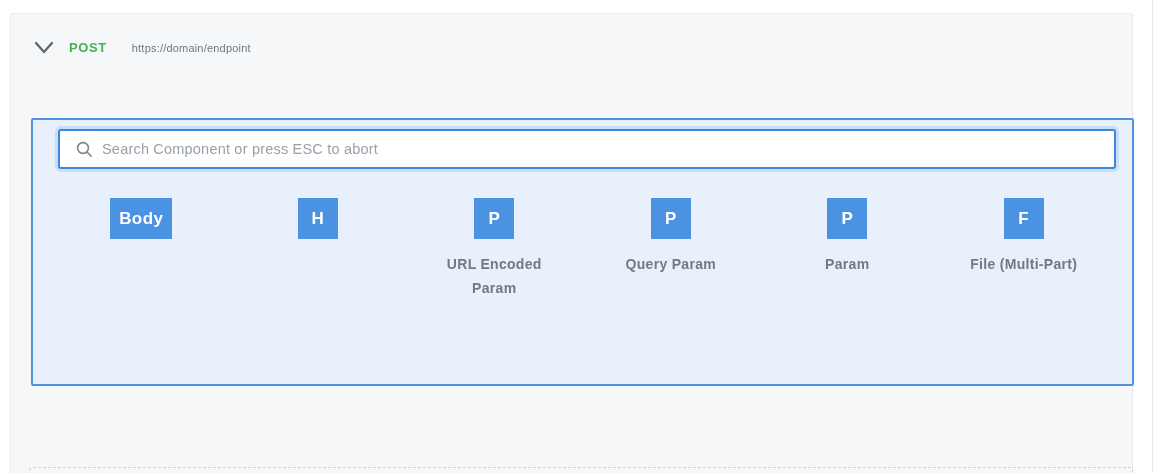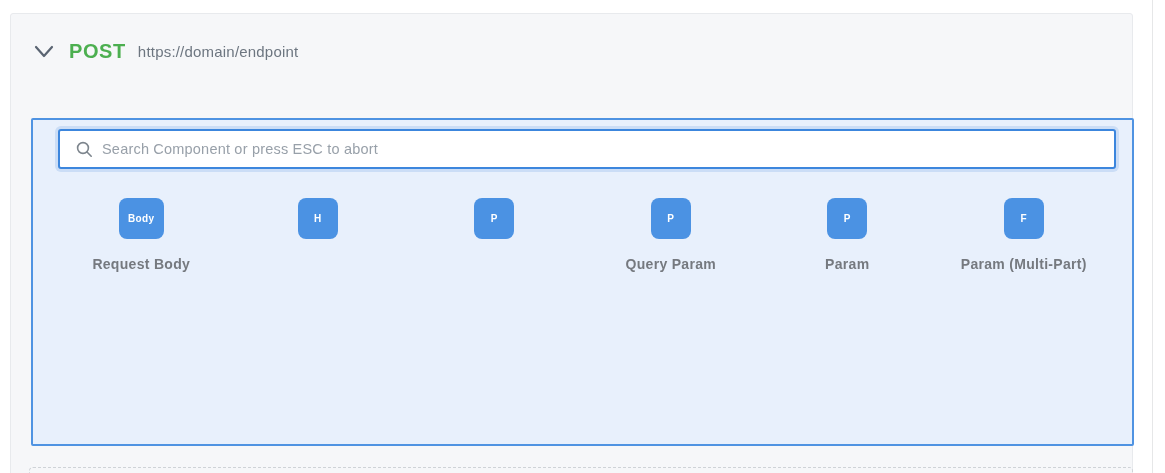--- a/index.html
+++ b/index.html
@@ -25,37 +25,37 @@
     align-items: center;
     padding: 26px 0 0 23px;
   }
   .chevron-wrap {
     width: 20px; height: 14px;
     display: flex; align-items: center; justify-content: center;
     cursor: pointer;
   }
   .method {
     margin-left: 15px;
-    font-size: 20px;
+    font-size: 13px;
     font-weight: bold;
     letter-spacing: 0.6px;
     color: #4caf50;
   }
   .url {
-    margin-left: 12px;
-    font-size: 15px;
+    margin-left: 25px;
+    font-size: 11px;
     color: #6d7680;
     letter-spacing: 0.2px;
   }
 
   
   .picker-panel {
     position: absolute;
     left: 20px; top: 104px;
-    width: 1103px; height: 328px;
+    width: 1103px; height: 268px;
     background: #e8f0fc;
     border: 2px solid #4f93e2;
     border-radius: 2px;
   }
   .search-box {
     position: absolute;
     left: 25px; top: 9px;
     width: 1058px; height: 40px;
     background: #ffffff;
     border: 2px solid #3c86dd;
@@ -93,23 +93,23 @@
     display: flex;
     flex-direction: column;
     align-items: center;
     cursor: pointer;
   }
   .tile {
     min-width: 40px;
     height: 41px;
     padding: 8px 9px;
     background: #4b92e3;
-    border-radius: 8px;
+    border-radius: 0;
     color: #ffffff;
-    font-size: 10px;
+    font-size: 17px;
     font-weight: bold;
     letter-spacing: 0.4px;
     display: flex;
     align-items: center;
     justify-content: center;
   }
   .comp-label {
     margin-top: 13px;
     max-width: 150px;
     font-size: 14px;
@@ -163,44 +163,45 @@
           <circle cx="7" cy="7" r="5.4" fill="none" stroke="#7d858d" stroke-width="1.6"></circle>
           <line x1="11" y1="11" x2="15.2" y2="15.2" stroke="#7d858d" stroke-width="1.6" stroke-linecap="round"></line>
         </svg>
         <input type="text" value="" placeholder="Search Component or press ESC to abort" style="">
       </div>
 
       <div class="comp-grid">
 
         <div class="comp">
           <div class="tile">Body</div>
-          <div class="comp-label">Request Body</div>
         </div>
 
         <div class="comp">
           <div class="tile">H</div>
         </div>
 
         <div class="comp">
           <div class="tile">P</div>
+          <div class="comp-label">URL Encoded
+Param</div>
         </div>
 
         <div class="comp">
           <div class="tile">P</div>
           <div class="comp-label">Query Param</div>
         </div>
 
         <div class="comp">
           <div class="tile">P</div>
           <div class="comp-label">Param</div>
         </div>
 
         <div class="comp">
           <div class="tile">F</div>
-          <div class="comp-label">Param (Multi-Part)</div>
+          <div class="comp-label">File (Multi-Part)</div>
         </div>
 
 
       </div>
     </div>
 
     <div class="drop-zone"></div>
 
   </div>
 

